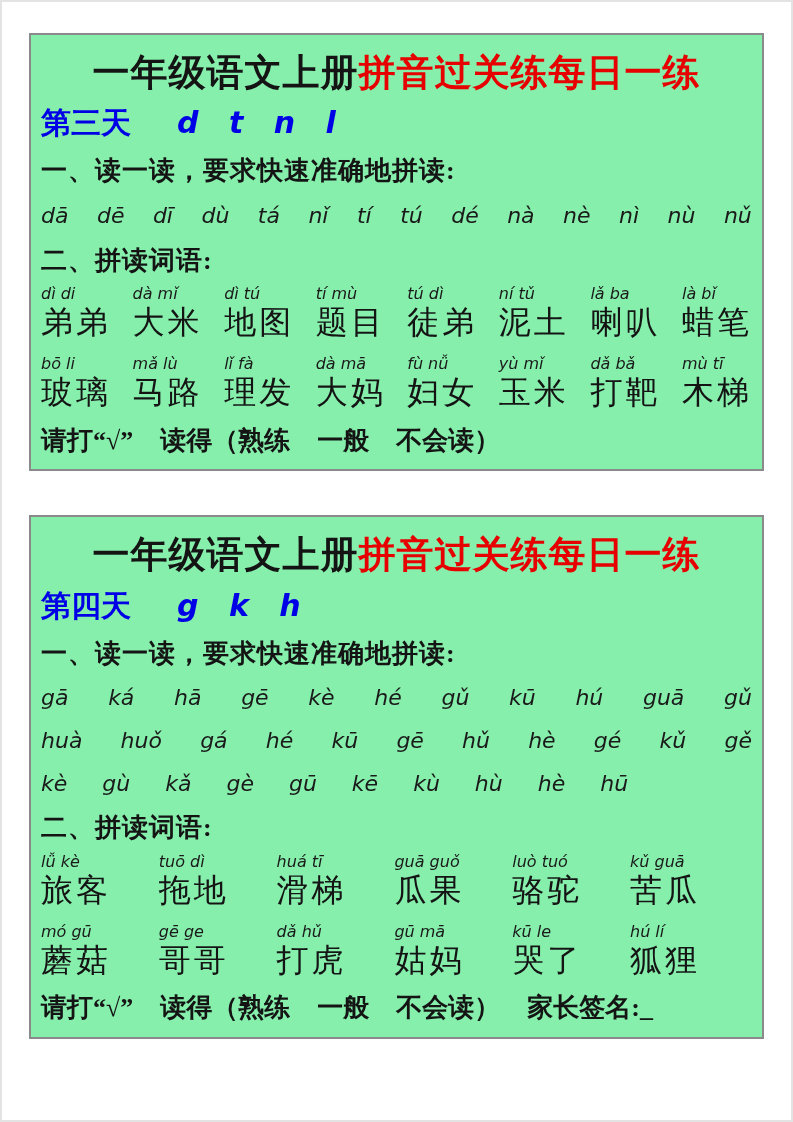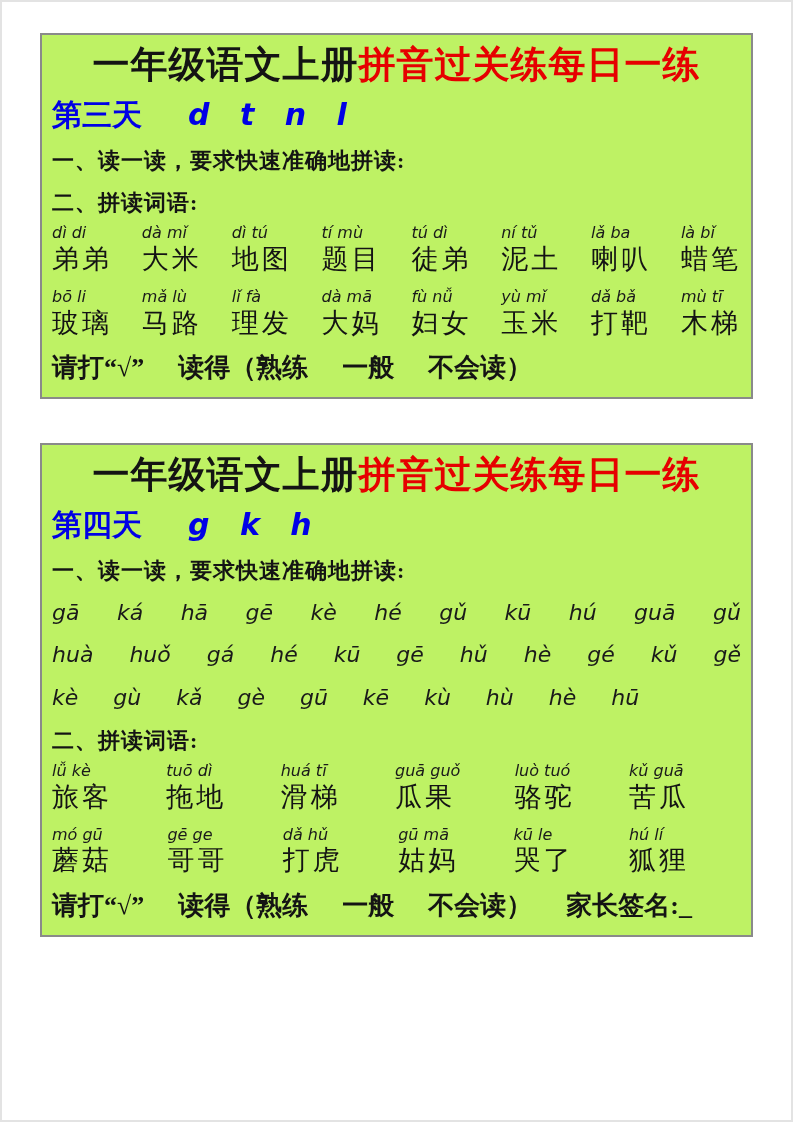--- a/index.html
+++ b/index.html
@@ -7,23 +7,23 @@
     width:793px; height:1122px; overflow:hidden;
     background:#ffffff;
     font-family:"Liberation Serif", serif;
     color:#141414;
     box-sizing:border-box;
     border:2px solid #e3e3e3;
   }
   .page { padding-top:31px; }
   .sheet {
     border:2px solid #8a8a8a;
-    margin:0 38px;
-    padding:4px 10px 12px 10px;
-    background:#bef264;
+    margin:0 27px;
+    padding:12px 10px 12px 10px;
+    background:#86efac;
   }
   .sheet + .sheet { margin-top:44px; }
 
   .title {
     margin:4px 0 0 0;
     font-size:37px; font-weight:bold;
     text-align:center; letter-spacing:1px;
     line-height:1.2;
   }
   .t-black { color:#141414; }
@@ -34,21 +34,21 @@
     font-size:30px; font-weight:bold; color:#0000e6;
     line-height:1.2;
   }
   .letters {
     margin-left:46px; font-style:italic;
     font-family:"DejaVu Sans", sans-serif;
     word-spacing:20px;
   }
 
   .sec {
-    margin:14px 0 0 0; font-size:22px; font-weight:bold;
+    margin:14px 0 0 0; font-size:26px; font-weight:bold;
     line-height:1.25; letter-spacing:1px;
   }
 
   .prow {
     margin-top:13px;
     display:flex; justify-content:space-between;
     font-family:"DejaVu Sans", sans-serif;
     font-style:italic; font-size:22px; color:#1a1a1a;
     line-height:1.35;
   }
@@ -61,45 +61,62 @@
   }
   .wrow + .wrow { margin-top:13px; }
   .sheet2 .wrow { padding-right:52px; }
   .witem { display:flex; flex-direction:column; align-items:flex-start; }
   .wpy {
     font-family:"DejaVu Sans", sans-serif;
     font-style:italic; font-size:16px; color:#1a1a1a;
     line-height:1.15; white-space:nowrap;text-align:right;
   }
   .whz {
-    font-size:27px; letter-spacing:3px; line-height:1.2;
+    font-size:32px; letter-spacing:3px; line-height:1.2;
     white-space:nowrap;
   }
 
   .footer {
     margin-top:12px;
-    display:flex; column-gap:34px; align-items:baseline;
+    display:flex; column-gap:27px; align-items:baseline;
     font-size:26px; font-weight:bold; white-space:nowrap;
     line-height:1.3;
   }
 </style>
 </head>
 <body>
 
 <div class="page">
 
   <section class="sheet">
     <h1 class="title"><span class="t-black">一年级语文上册</span><span class="t-red">拼音过关练每日一练</span></h1>
 
     <div class="subtitle">
       <span class="day">第三天</span><span class="letters">d t n l</span>
     </div>
 
     <h2 class="sec">一、读一读，要求快速准确地拼读:</h2>
 
+    <div class="prow">
+
+    <span class="syll">dā</span>
+        <span class="syll">dē</span>
+        <span class="syll">dī</span>
+        <span class="syll">dù</span>
+        <span class="syll">tá</span>
+        <span class="syll">nǐ</span>
+        <span class="syll">tí</span>
+        <span class="syll">tú</span>
+        <span class="syll">dé</span>
+        <span class="syll">nà</span>
+        <span class="syll">nè</span>
+        <span class="syll">nì</span>
+        <span class="syll">nù</span>
+        <span class="syll">nǔ</span>
+      </div>
 
     <h2 class="sec">二、拼读词语:</h2>
 
     <div class="wrow">
 
         <span class="witem">
           <span class="wpy">dì di</span>
           <span class="whz">弟弟</span>
         </span>
 

